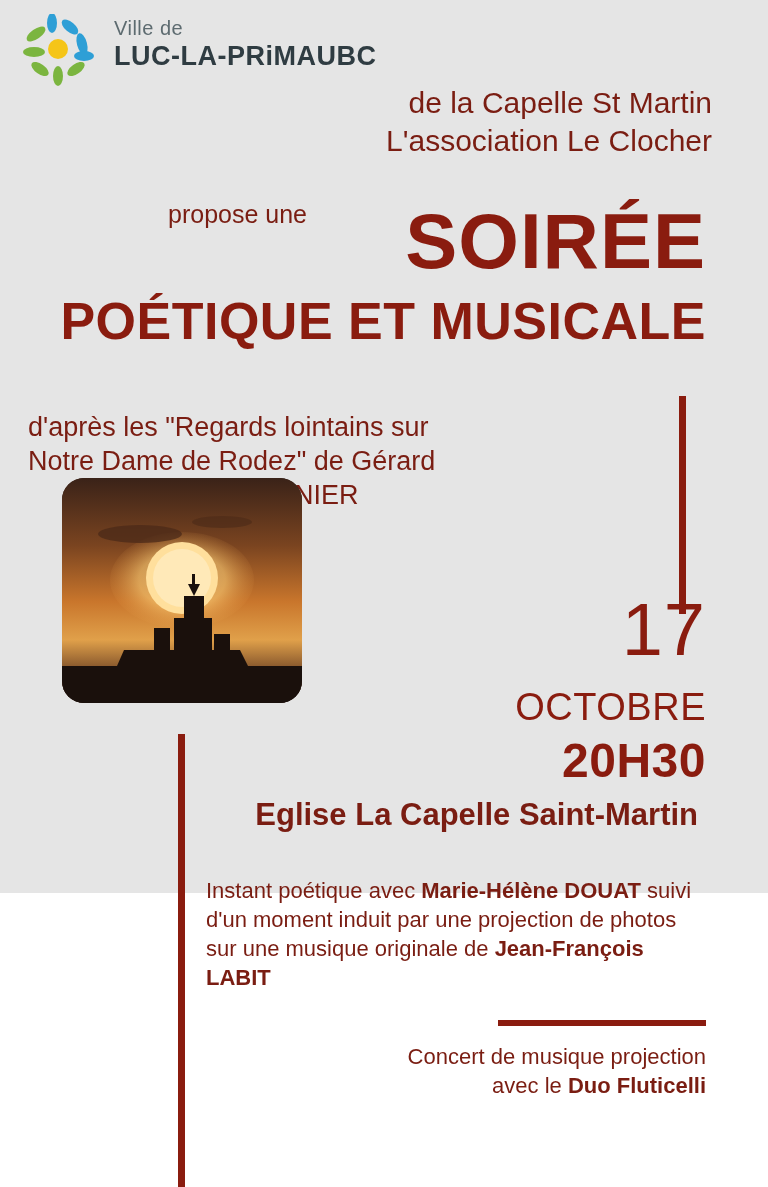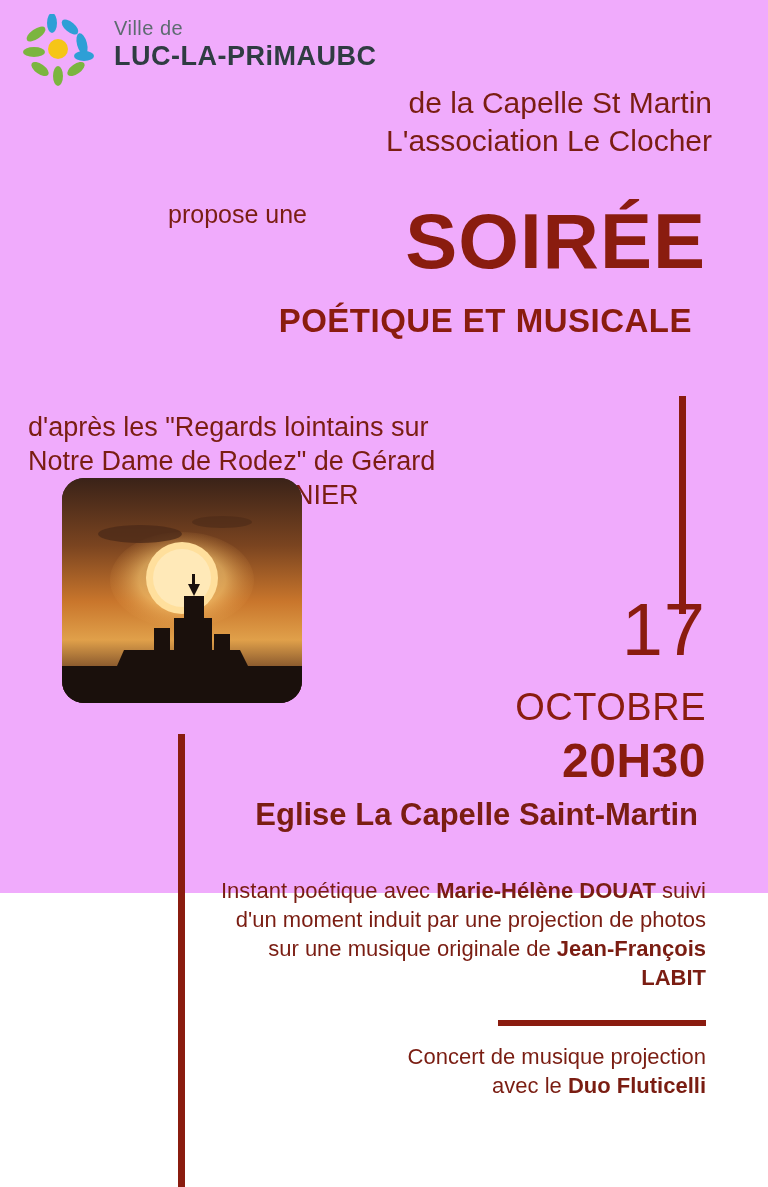--- a/index.html
+++ b/index.html
@@ -13,21 +13,21 @@
     font-family: "Liberation Sans", sans-serif;
     color: #6b1a12;
     overflow: hidden;
     position: relative;
   }
 
   .poster {
     position: relative;
     width: 768px;
     height: 893px;
-    background: #f0abfc;
+    background: #e5e5e5;
   }
 
   
   .logo {
     position: absolute;
     left: 22px;
     top: 10px;
     width: 400px;
     height: 80px;
   }
@@ -85,23 +85,23 @@
     font-size: 78px;
     font-weight: bold;
     letter-spacing: 1px;
     color: #8a1c0f;
     line-height: 86px;
     margin-top: 8px;
   }
 
   .poetique {
     position: absolute;
-    right: 76px;
+    right: 62px;
     top: 296px;
-    font-size: 33px;
+    font-size: 52px;
     font-weight: bold;
     letter-spacing: 0.5px;
     color: #8a1c0f;
     line-height: 50px;
   }
 
   
   .dapres {
     position: absolute;
     left: 28px;
@@ -188,21 +188,21 @@
     color: #7a1d12;
     line-height: 38px;
   }
 
   
   .details {
     position: absolute;
     right: 62px;
     top: 876px;
     width: 500px;
-    text-align: right;
+    text-align: left;
     font-size: 22px;
     line-height: 29px;
     color: #7a1d12;
   }
   .details b { font-weight: bold; }
 
   .hr {
     position: absolute;
     right: 62px;
     top: 1020px;

